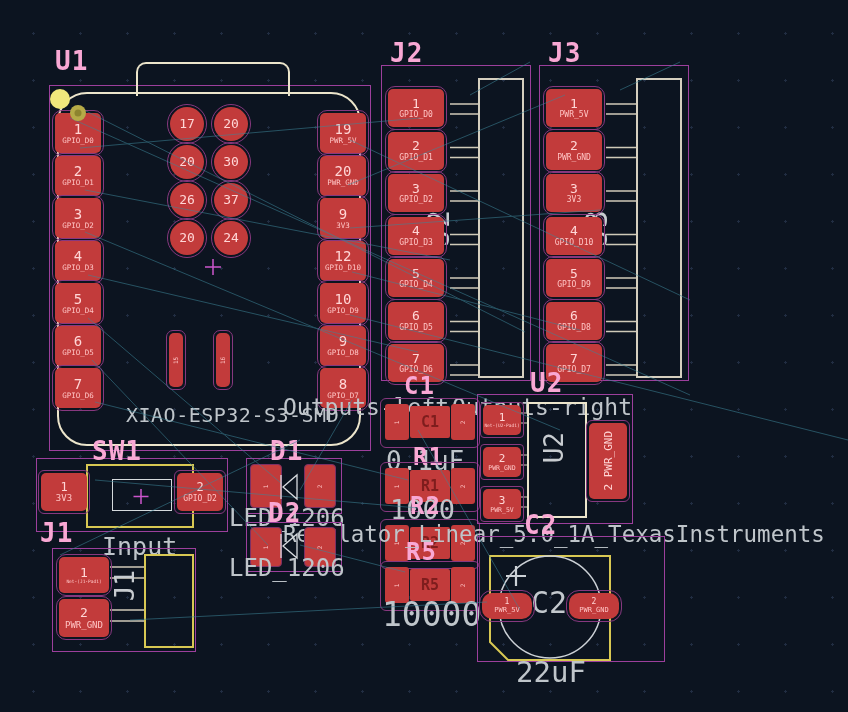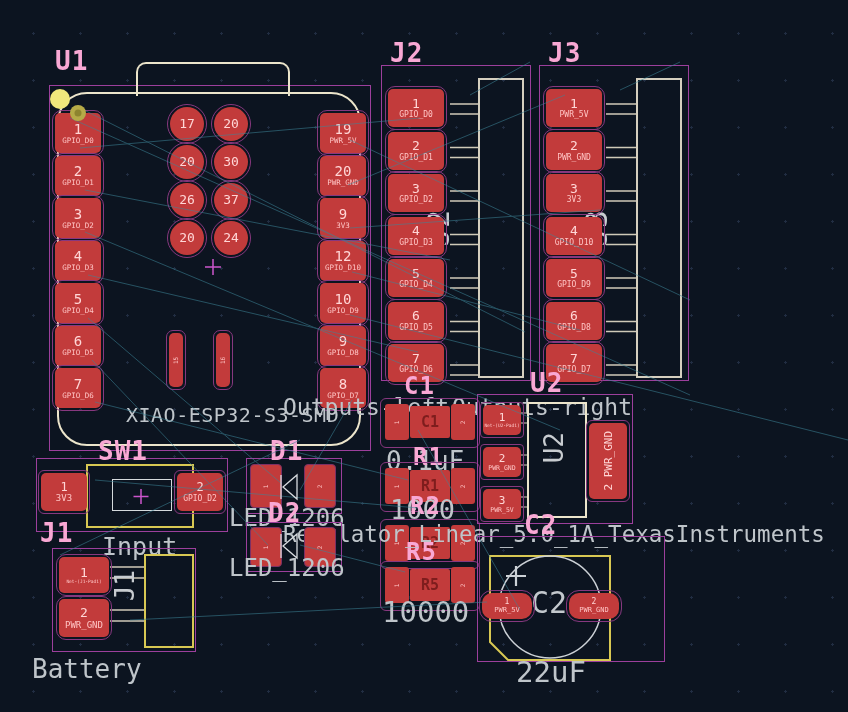--- a/index.html
+++ b/index.html
@@ -358,21 +358,21 @@
   <div class="ref" style="left:406px;top:540px;font-size:24px">R5</div>
   <div class="chipcmp" style="left:380px;top:561px;width:98px;height:48px">
     <div class="lp">
         <span class="tinyrot">1</span>
       </div>
     <div class="mid">R5</div>
     <div class="rp">
         <span class="tinyrot">2</span>
       </div>
   </div>
-  <div class="val" style="left:382px;top:598px;font-size:29px">10000</div>
+  <div class="val" style="left:382px;top:598px;font-size:33px">10000</div>
 
   <div class="bbox" style="left:477px;top:394px;width:154px;height:128px"></div>
   <div class="ref" style="left:530px;top:370px">U2</div>
   <div class="body" style="left:527px;top:402px;width:56px;height:112px;border-width:2px"></div>
   <div class="jlabel vtext" style="left:541px;top:432px;font-size:26px">U2</div>
   <div class="pw abs" style="left:480px;top:402px;width:38px;height:30px;border-radius:4px">
     <div class="pad">
         <span class="num" style="font-size:11px">1</span>
         <span class="net" style="font-size:4.5px">Net-(U2-Pad1)</span>
       </div>
@@ -390,21 +390,21 @@
       </div>
   </div>
   <div class="pw abs" style="left:586px;top:420px;width:38px;height:76px;border-radius:6px">
     <div class="pad">
         <span class="vtext" style="font-size:11px"><span>2</span> <span>PWR_GND</span></span>
       </div>
   </div>
   <div class="val" style="left:283px;top:523px;font-size:22.5px">Regulator_Linear_5.0_1A_TexasInstruments</div>
 
   <div class="bbox" style="left:36px;top:458px;width:190px;height:72px"></div>
-  <div class="ref" style="left:98px;top:438px">SW1</div>
+  <div class="ref" style="left:92px;top:438px">SW1</div>
   <div class="ybody" style="left:86px;top:464px;width:104px;height:60px"></div>
   <div class="abs" style="left:112px;top:479px;width:58px;height:30px;border:1.5px solid #d5dadd"></div>
   <div class="pw abs" style="left:38px;top:470px;width:46px;height:38px;border-radius:6px">
     <div class="pad">
         <span class="num" style="font-size:12px">1</span>
         <span class="net" style="font-size:9px">3V3</span>
       </div>
   </div>
   <div class="pw abs" style="left:174px;top:470px;width:46px;height:38px;border-radius:6px">
     <div class="pad">
@@ -442,21 +442,20 @@
         <span class="num">1</span>
         <span class="net" style="font-size:4.5px">Net-(J1-Pad1)</span>
       </div>
   </div>
   <div class="pw abs" style="left:56px;top:596px;width:50px;height:38px">
     <div class="pad">
         <span class="num">2</span>
         <span class="net" style="font-size:9px">PWR_GND</span>
       </div>
   </div>
-  <div class="val" style="left:32px;top:656px;font-size:26px">Battery</div>
 
   <div class="bbox" style="left:477px;top:536px;width:186px;height:124px"></div>
   <div class="ref" style="left:524px;top:512px">C2</div>
   <div class="val" style="left:531px;top:588px;font-size:30px;color:#c3c8cd">C2</div>
   <div class="pw abs" style="left:479px;top:590px;width:50px;height:26px;border-radius:13px">
     <div class="pad" style="border-radius:10px">
         <span class="num" style="font-size:8px">1</span>
         <span class="net" style="font-size:7px">PWR_5V</span>
       </div>
   </div>

